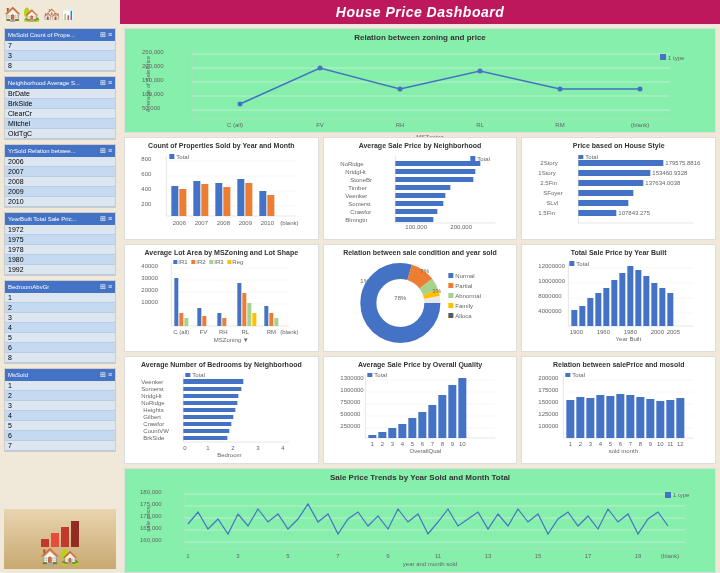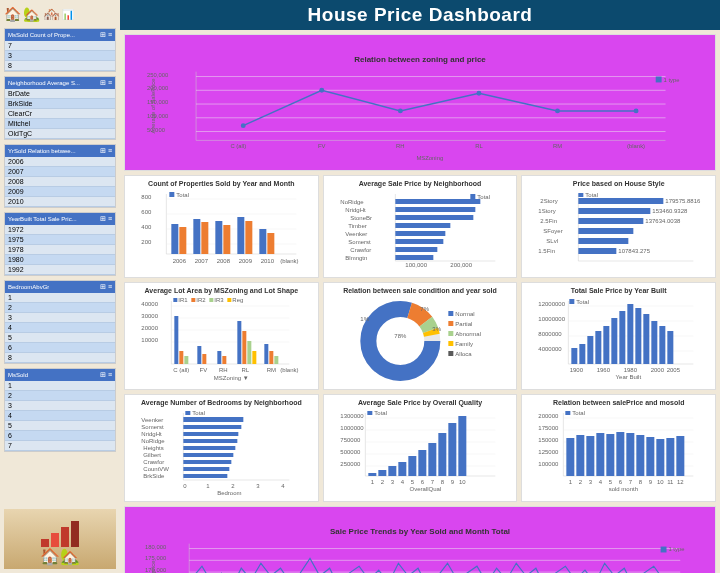--- a/index.html
+++ b/index.html
@@ -62,44 +62,45 @@
 
     
     .main-content {
       flex: 1;
       display: flex;
       flex-direction: column;
       overflow: hidden;
     }
 
     .dashboard-title {
-      background: #0c4a6e;
+      background: #be185d;
       color: white;
       text-align: center;
-      font-size: 19px;
+      font-size: 14px;
       font-weight: bold;
       padding: 4px;
       letter-spacing: 0.5px;
+      font-style: italic;
     }
 
     .charts-area {
       flex: 1;
       overflow-y: auto;
       background: #f0e8d8;
       padding: 4px;
       display: flex;
       flex-direction: column;
       gap: 4px;
     }
 
     
     .chart-wide {
-      background: #d946ef;
+      background: #86efac;
       border: 1px solid #ddd;
-      padding: 20px;
+      padding: 4px;
       width: 100%;
     }
 
     .chart-title {
       font-size: 8px;
       font-weight: bold;
       text-align: center;
       color: #333;
       margin-bottom: 2px;
     }

